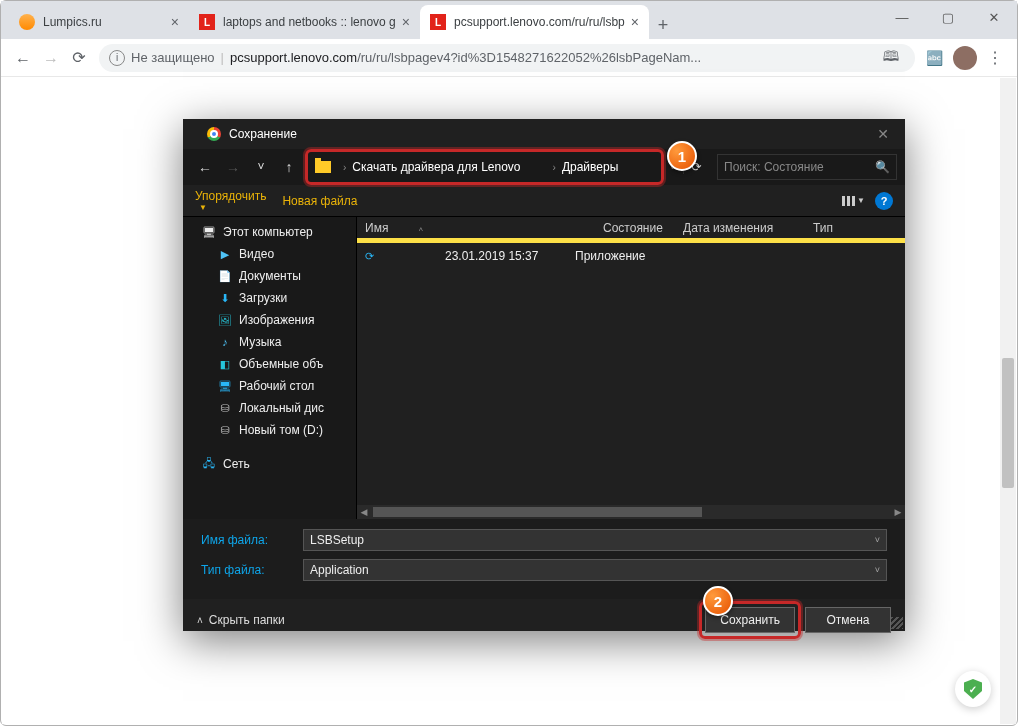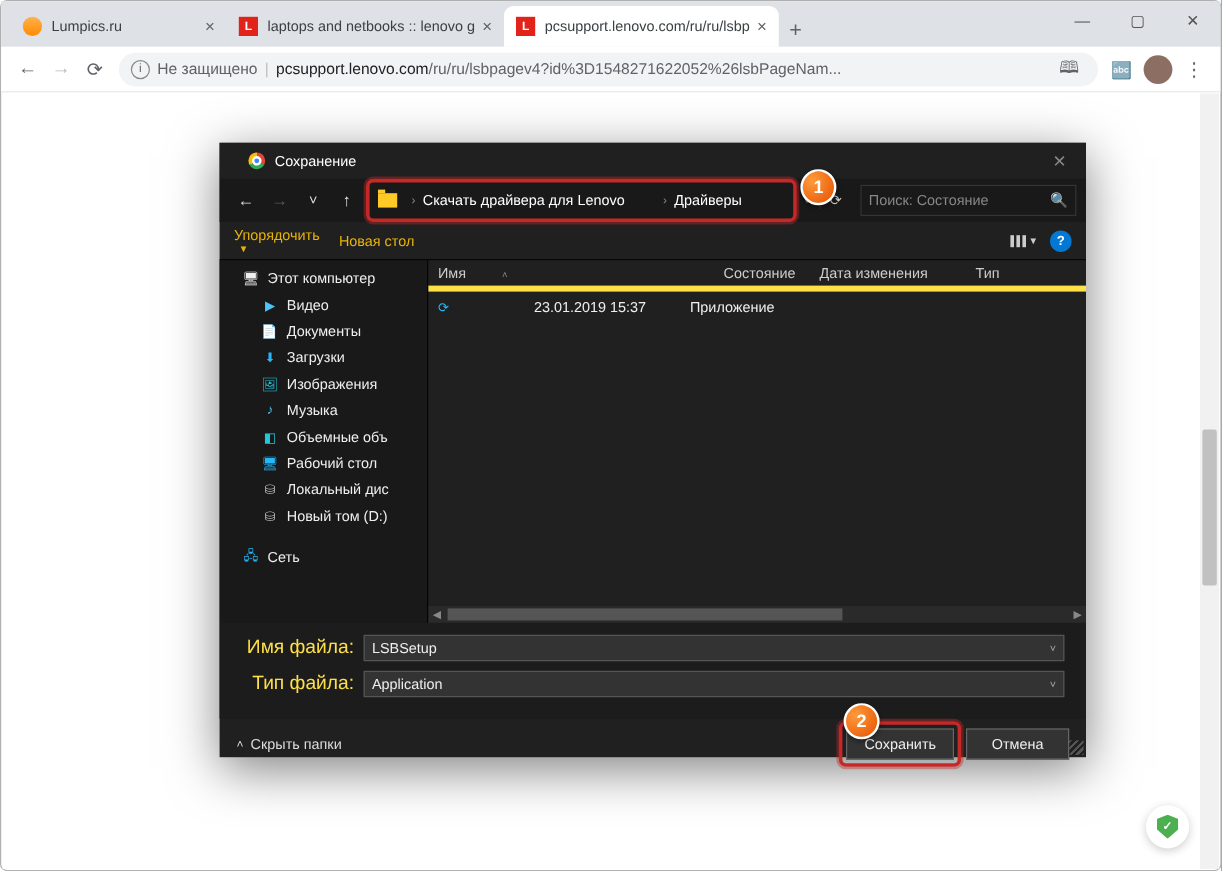--- a/index.html
+++ b/index.html
@@ -77,21 +77,21 @@
 .fl-row { display:flex; height:22px; align-items:center; font-size:12px; color:#eee; margin-top:2px;}
 .fl-row > div{ padding:0 8px;}
 .file-ico{width:14px;height:14px;display:inline-block;margin-right:6px;background:linear-gradient(#ddd,#aaa);vertical-align:middle;}
 .sync-ico{color:#29b6f6;font-size:11px;}
 .hscroll{position:absolute;left:0;right:0;bottom:0;height:14px;background:#2a2a2a;display:flex;align-items:center;}
 .hscroll-thumb{height:10px;background:#555;margin-left:2px;width:60%;}
 .hscroll-arr{width:14px;text-align:center;color:#888;font-size:9px;}
 
 .dlg-fields{ padding:10px 18px; background:#1c1c1c;}
 .field-row{display:flex; align-items:center; margin-bottom:8px;}
-.field-row label{width:94px; text-align:right; font-size:16px; color:#fde047; margin-right:8px;}
+.field-row label{width:94px; text-align:left; font-size:12px; color:#0ea5e9; margin-right:8px;}
 .field-row .combo{flex:1; height:22px; background:#333; border:1px solid #555; display:flex; align-items:center; padding:0 6px; font-size:12px; color:#eee;}
 .combo .drop{margin-left:auto; font-size:9px; color:#aaa;}
 
 .dlg-footer{display:flex; align-items:center; padding:8px 14px 14px;}
 .hide-folders{display:flex;align-items:center;font-size:12px;color:#ddd;}
 .hide-folders .car{margin-right:6px;font-size:10px;}
 .btns{margin-left:auto; display:flex; gap:10px; position:relative;}
 .dlg-btn{min-width:86px; height:26px; display:flex; align-items:center; justify-content:center; font-size:12px; background:#333; border:1px solid #666; color:#eee; padding:0 14px;}
 .save-hl{position:absolute; left:-6px; top:-6px; right:-6px; bottom:-6px; border:3px solid #c62828; border-radius:6px; box-shadow:0 0 0 2px rgba(198,40,40,0.4);}
 .resize-grip{position:absolute;right:2px;bottom:2px;width:12px;height:12px;background:repeating-linear-gradient(135deg,#555 0 2px,transparent 2px 4px);}
@@ -184,21 +184,21 @@
         <span class="mag">🔍</span>
       </div>
     </div>
 
     <div class="toolbar">
       <div class="tb-item">
         <span>Упорядочить</span>
           <span class="tb-caret">▼</span>
       </div>
       <div class="tb-item">
-        <span>Новая стол</span>
+        <span>Новая файла</span>
       </div>
       <div class="tb-right">
         <div class="view-ico">
             <span></span>
             <span></span>
             <span></span>
             <span style="font-size:8px;color:#ccc;background:none;width:auto">▼</span>
           </div>
         <div class="help-ico">?</div>
       </div>

